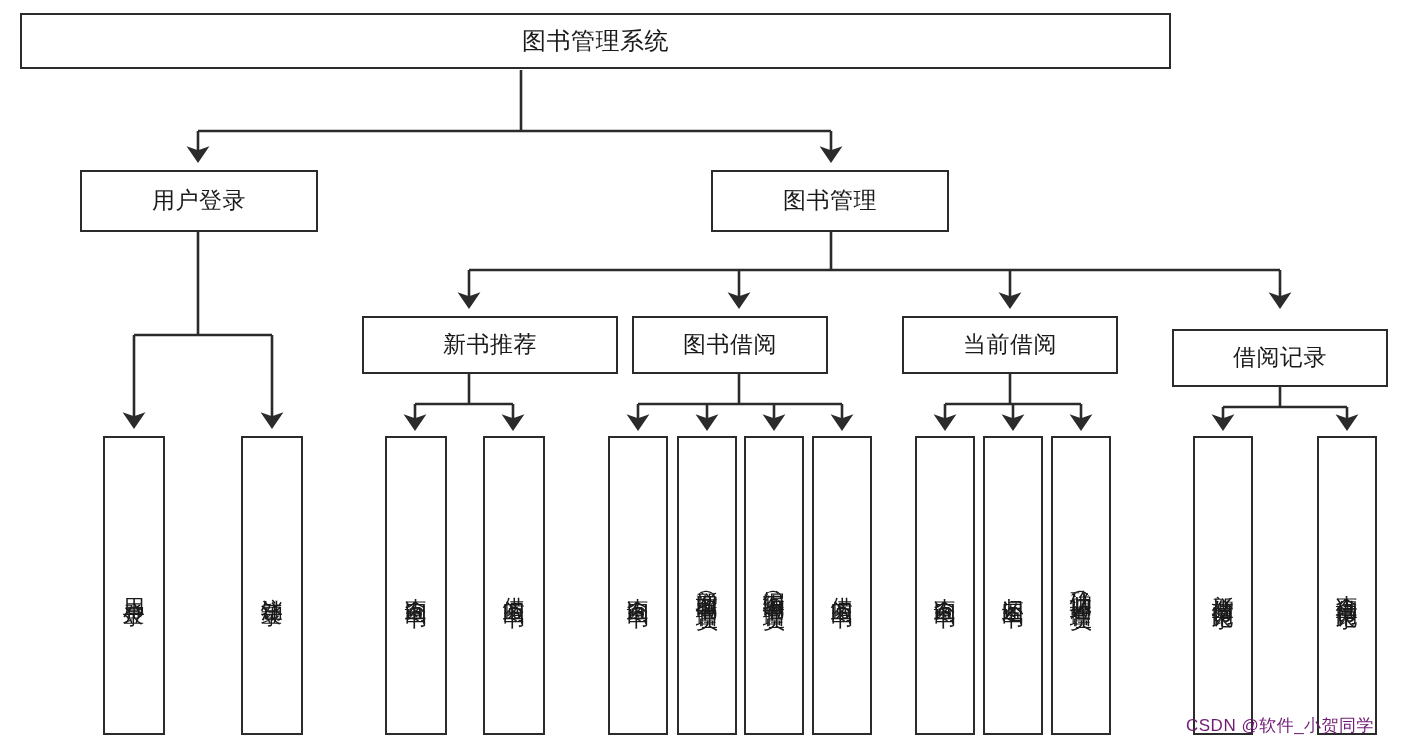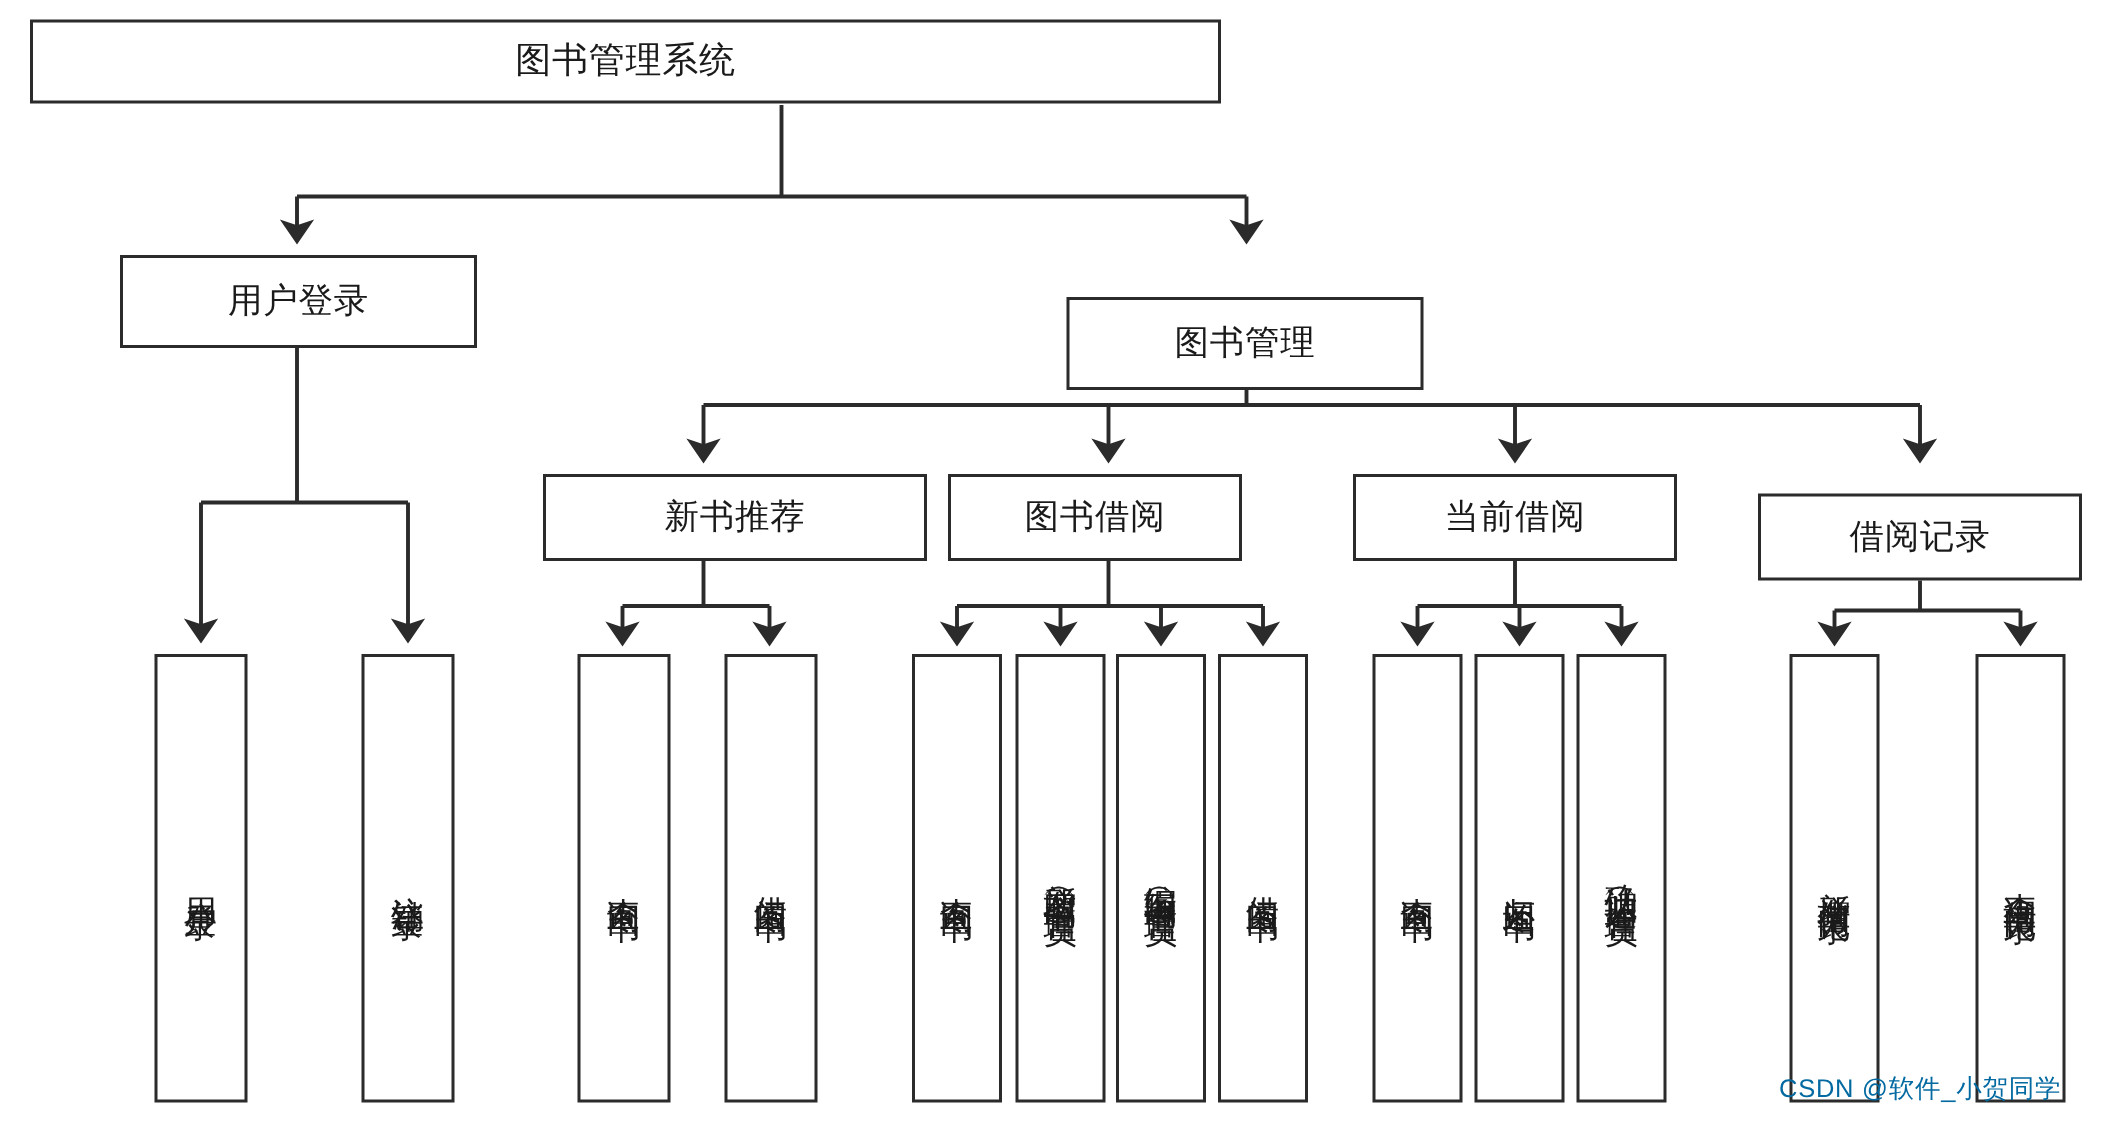--- a/index.html
+++ b/index.html
@@ -60,21 +60,21 @@
     font-size: 22px;
     line-height: 1.06;
     letter-spacing: 3px;
     white-space: nowrap;
   }
   .watermark {
     position: absolute;
     left: 1186px;
     top: 714px;
     font-size: 17px;
-    color: #0369a1;
+    color: #701a75;
     white-space: nowrap;
     letter-spacing: 0.5px;
     font-family: "Liberation Sans", "DejaVu Sans", sans-serif;
   }
 </style>
 </head>
 <body>
 
 <div id="diagram-root">
 
@@ -121,29 +121,29 @@
       <path d="M1013,404 L1013,420" marker-end="url(#arrowhead)"></path>
       <path d="M1081,404 L1081,420" marker-end="url(#arrowhead)"></path>
 
       <path d="M1280,374 L1280,407"></path>
       <path d="M1223,407 L1347,407"></path>
       <path d="M1223,407 L1223,420" marker-end="url(#arrowhead)"></path>
       <path d="M1347,407 L1347,420" marker-end="url(#arrowhead)"></path>
     </g>
   </svg>
 
-  <div class="node horiz root" style="left:20px; top:13px; width:794px; height:56px;">
+  <div class="node horiz root" style="left:20px; top:13px; width:1151px; height:56px;">
     <span class="node-label">图书管理系统</span>
   </div>
 
   <div class="node horiz" style="left:80px; top:170px; width:238px; height:62px;">
     <span class="node-label">用户登录</span>
   </div>
 
-  <div class="node horiz" style="left:711px; top:170px; width:238px; height:62px;margin-top:28px;">
+  <div class="node horiz" style="left:711px; top:170px; width:238px; height:62px;">
     <span class="node-label">图书管理</span>
   </div>
 
   <div class="node horiz" style="left:362px; top:316px; width:256px; height:58px;">
     <span class="node-label">新书推荐</span>
   </div>
 
   <div class="node horiz" style="left:632px; top:316px; width:196px; height:58px;">
     <span class="node-label">图书借阅</span>
   </div>

